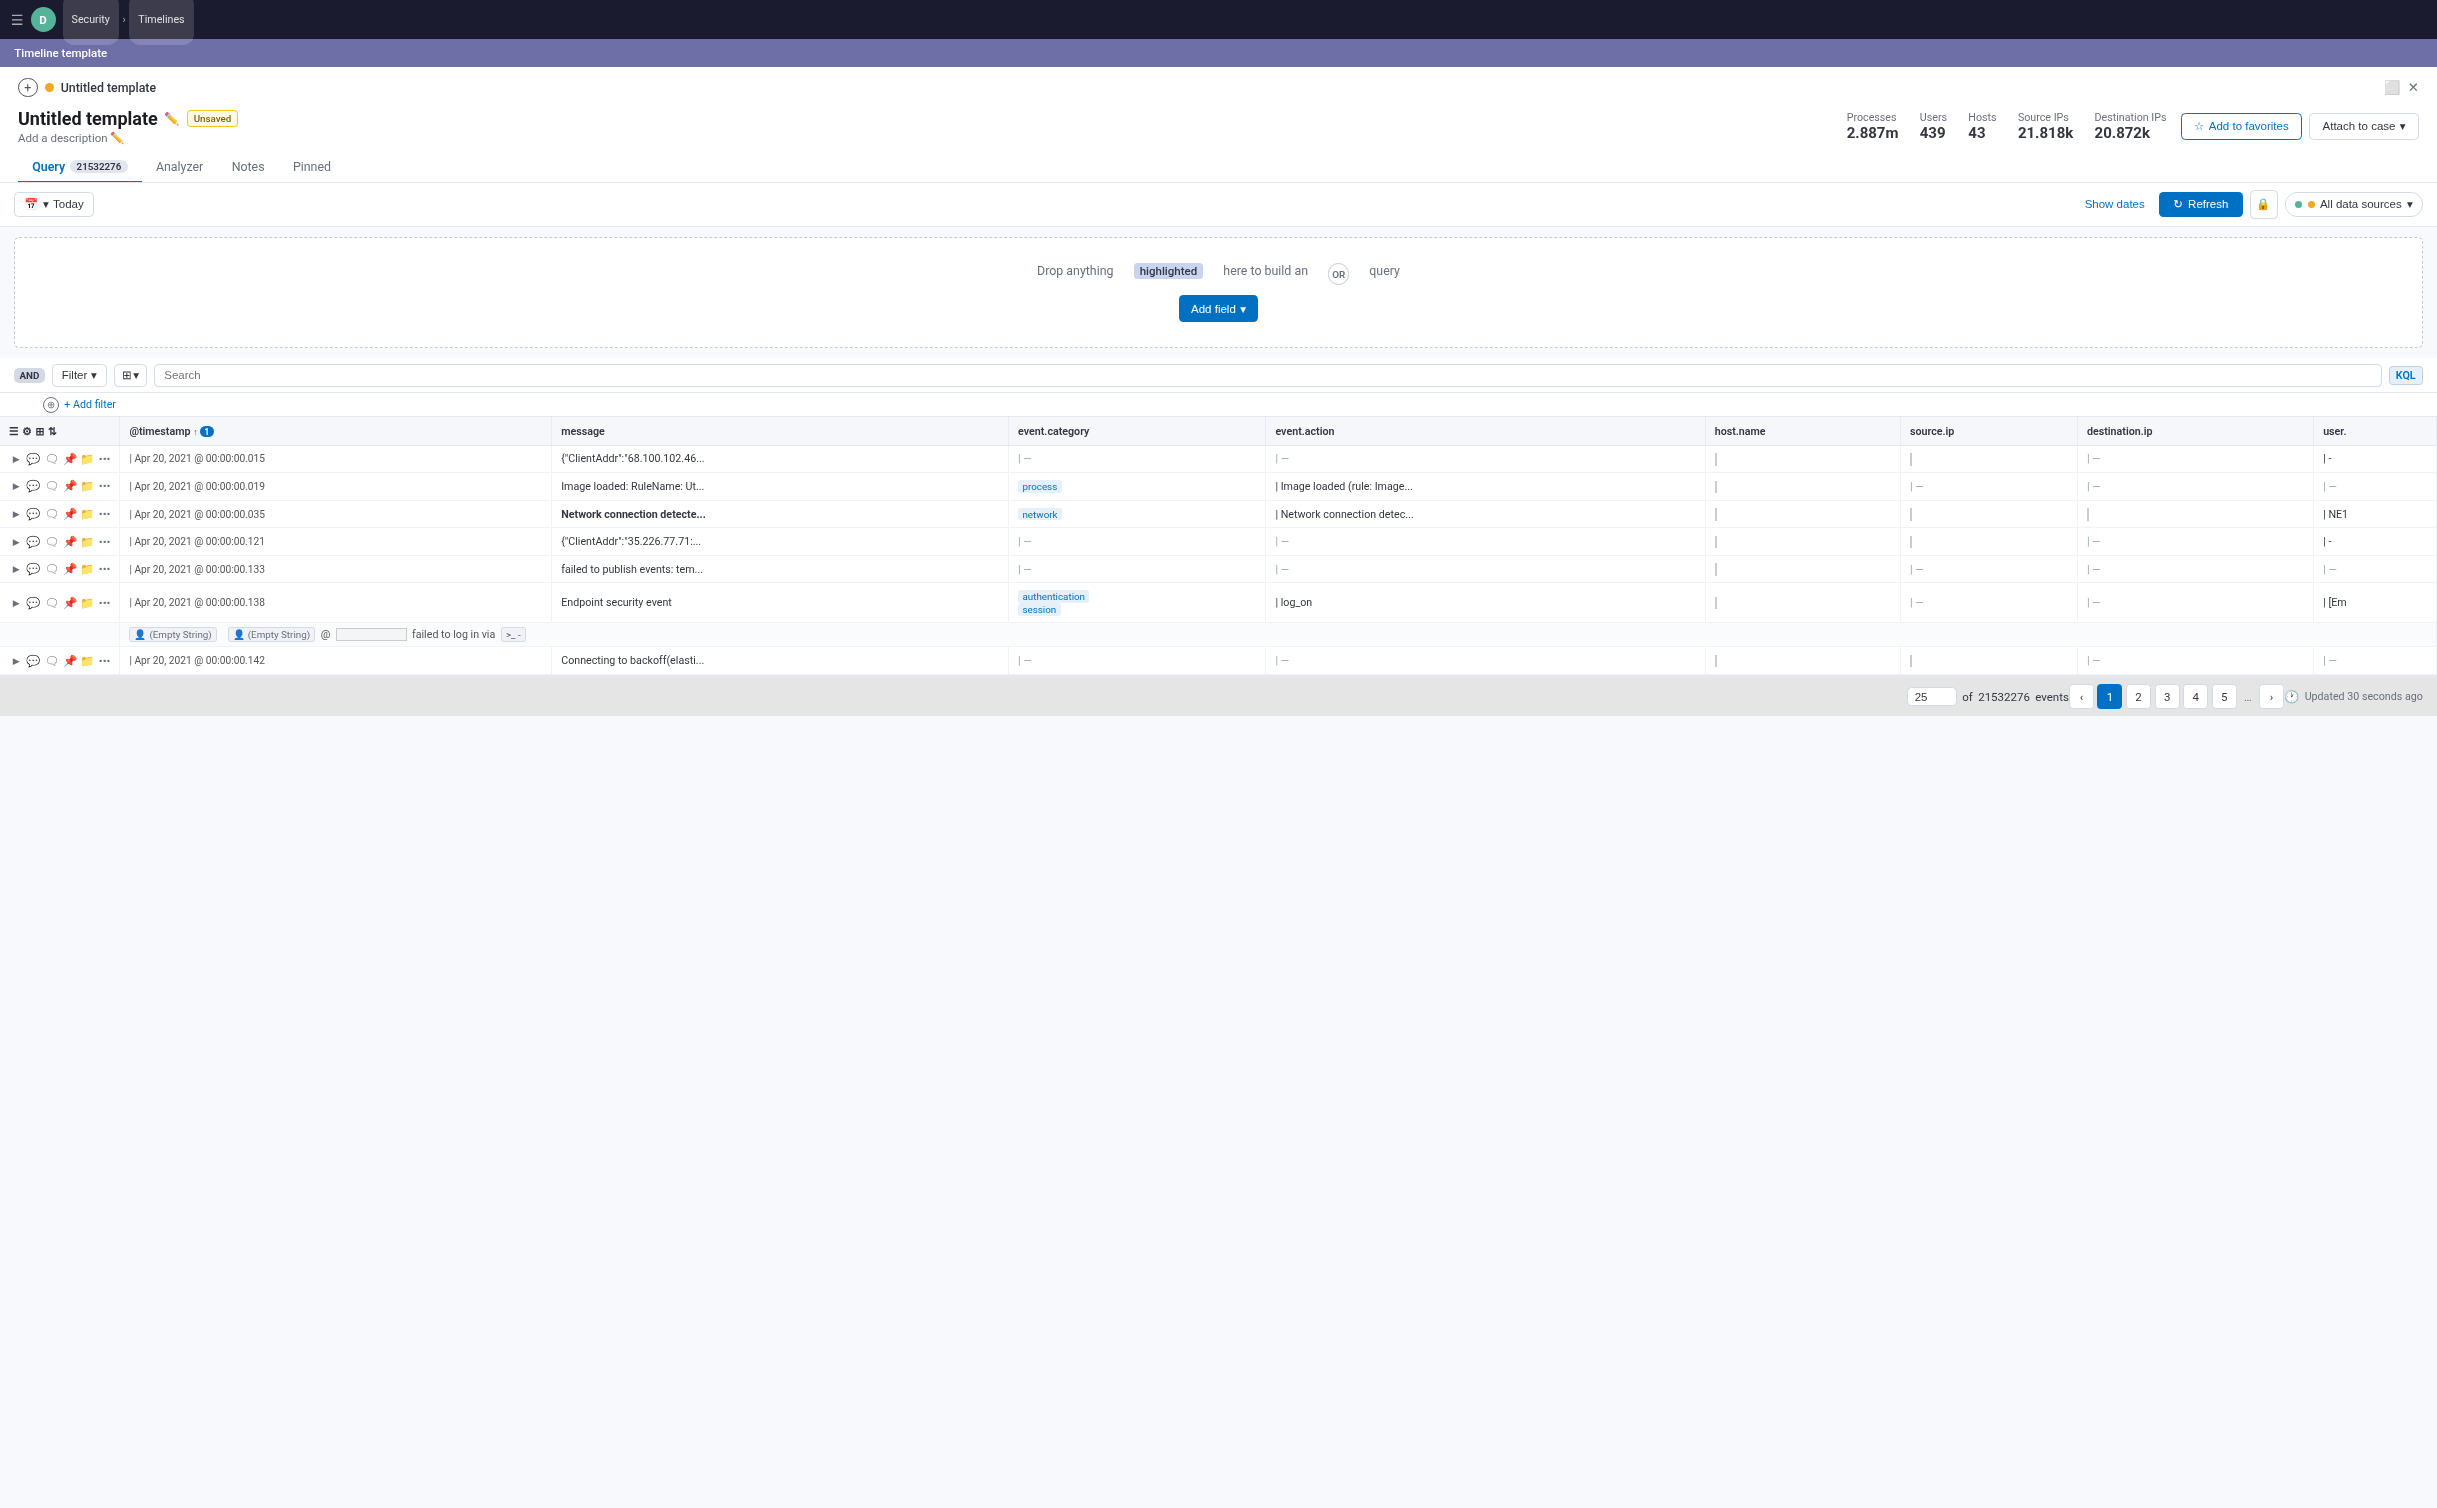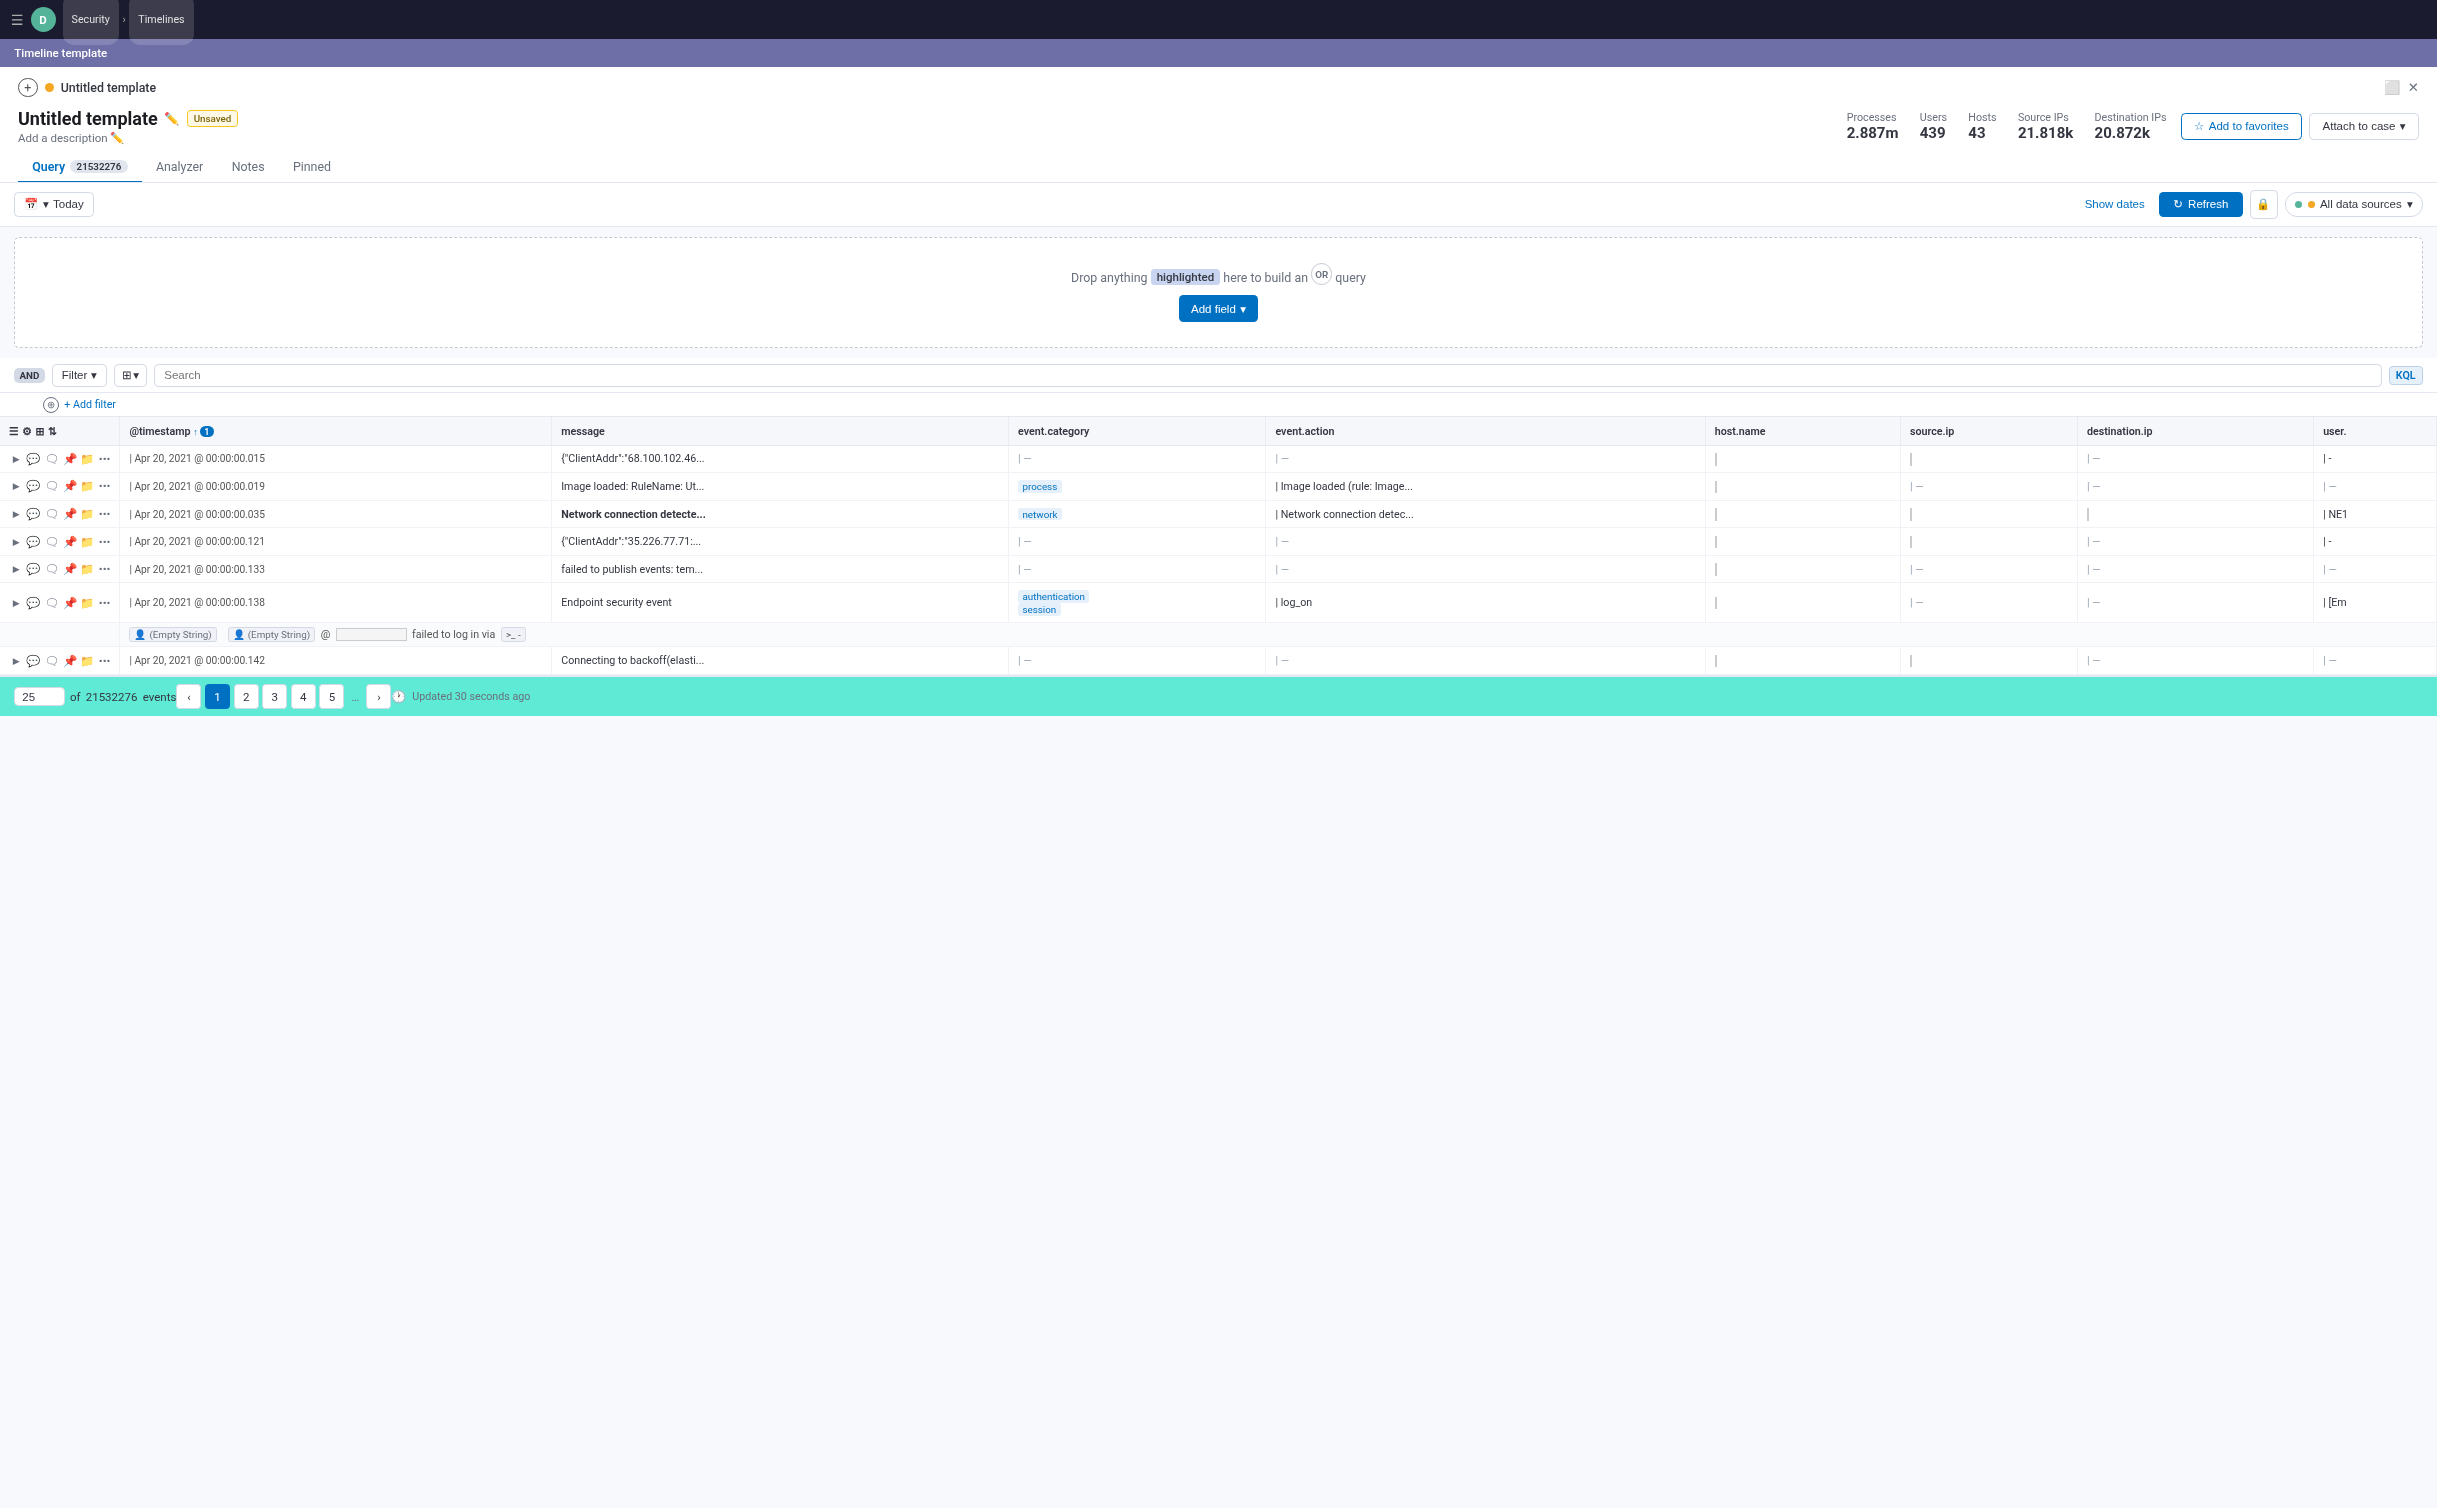--- a/index.html
+++ b/index.html
@@ -52,21 +52,21 @@
     .toolbar-spacer { flex: 1; }
     .show-dates-btn { color: #0071c2; background: none; border: none; cursor: pointer; font-size: 11.5px; padding: 4.4px 7.1px; }
     .refresh-btn { background: #0071c2; color: white; border: none; border-radius: 4.4px; padding: 5.3px 14.2px; font-size: 11.5px; cursor: pointer; display: flex; align-items: center; gap: 5.3px; font-weight: 500; }
     .lock-btn { background: white; border: 1.3px solid #d3dae6; border-radius: 4.4px; width: 28.4px; height: 28.4px; display: flex; align-items: center; justify-content: center; cursor: pointer; color: #69707d; }
     .data-sources-btn { display: flex; align-items: center; gap: 5.3px; background: white; border: 1.3px solid #d3dae6; border-radius: 12px; padding: 4.4px 9px; cursor: pointer; font-size: 11.5px; color: #343741; }
     .ds-dot { width: 7.1px; height: 7.1px; border-radius: 50%; background: #54b399; }
     .ds-dot2 { width: 7.1px; height: 7.1px; border-radius: 50%; background: #f5a623; }
 
     
     .drop-zone { margin: 10.7px 14.2px; border: 1.8px dashed #c5c9d1; border-radius: 5.3px; padding: 25px 0; display: flex; flex-direction: column; align-items: center; justify-content: center; gap: 10.7px; background: white; }
-    .drop-zone-text { color: #69707d; font-size: 12.4px; display: flex; align-items: flex-end; gap: 3px; }
+    .drop-zone-text { color: #69707d; font-size: 12.4px; display: flex; align-items: flex-start; gap: 20px; }
     .highlighted-chip { background: #c9d4f0; color: #343741; border-radius: 3.6px; padding: 0.9px 6.2px; font-size: 11.5px; font-weight: 500; }
     .or-badge { border: 1.3px solid #c5c9d1; border-radius: 50%; width: 21.3px; height: 21.3px; display: flex; align-items: center; justify-content: center; font-size: 9.8px; color: #69707d; font-weight: 600; }
     .add-field-btn { background: #0071c2; color: white; border: none; border-radius: 4.4px; padding: 6.2px 12.4px; font-size: 11.5px; cursor: pointer; display: flex; align-items: center; gap: 4.4px; }
 
     
     .filter-row { display: flex; align-items: center; padding: 5.3px 14.2px; gap: 7.1px; background: white; border-bottom: 0.9px solid #e4e8f0; }
     .and-badge { background: #d3dae6; border-radius: 5px; padding: 1.8px 5.3px; font-size: 9.8px; font-weight: 700; color: #343741; }
     .filter-btn { display: flex; align-items: center; gap: 3.6px; background: white; border: 1.3px solid #d3dae6; border-radius: 4.4px; padding: 3.6px 9px; cursor: pointer; font-size: 11.5px; color: #343741; }
     .filter-icon-btn { display: flex; align-items: center; gap: 1.8px; background: white; border: 1.3px solid #d3dae6; border-radius: 4.4px; padding: 3.6px 7.1px; cursor: pointer; }
     .search-input { flex: 1; border: 1.3px solid #d3dae6; border-radius: 4.4px; padding: 4.4px 9px; font-size: 11.5px; color: #343741; outline: none; }
@@ -85,21 +85,21 @@
     th:first-child { width: 115px; }
     td { padding: 6.2px 9px; border-bottom: 0.9px solid #f0f2f7; color: #343741; white-space: nowrap; border-right: 0.9px solid #f0f2f7; vertical-align: middle; }
     .row-icons { display: flex; align-items: center; gap: 3.6px; color: #69707d; }
     .row-icon { cursor: pointer; font-size: 11.5px; color: #69707d; }
     .expand-btn { width: 14.2px; height: 14.2px; display: flex; align-items: center; justify-content: center; cursor: pointer; color: #69707d; font-size: 9px; }
     .tag { display: inline-block; background: #e6f0fa; color: #0071c2; border-radius: 2.7px; padding: 0.9px 4.4px; font-size: 9.8px; margin-right: 1.8px; }
     .cell-gray { color: #98a2b3; }
     .sort-icon { color: #0071c2; font-size: 9px; }
 
     
-    .table-footer { display: flex; align-items: center; justify-content: flex-start; padding: 7.1px 14.2px; background: #5eead4; border-top: 0.9px solid #e4e8f0; }
+    .table-footer { display: flex; align-items: center; justify-content: flex-end; padding: 7.1px 14.2px; background: #e5e5e5; border-top: 0.9px solid #e4e8f0; }
     .footer-left { display: flex; align-items: center; gap: 5.3px; }
     .per-page-select { border: 1.3px solid #d3dae6; border-radius: 4.4px; padding: 2.7px 21.3px 2.7px 7.1px; font-size: 11.5px; color: #343741; cursor: pointer; background: white; appearance: none; -webkit-appearance: none; }
     .footer-center { display: flex; align-items: center; gap: 3.6px; }
     .page-btn { width: 25px; height: 25px; border: 1.3px solid #d3dae6; border-radius: 3.6px; display: flex; align-items: center; justify-content: center; cursor: pointer; font-size: 11.5px; color: #343741; background: white; }
     .page-btn.active { background: #0071c2; color: white; border-color: #0071c2; }
     .page-ellipsis { color: #69707d; padding: 0 3.6px; }
     .footer-right { display: flex; align-items: center; gap: 5.3px; color: #69707d; font-size: 10.7px; }
     .footer-right .clock-icon { font-size: 12.4px; }
 
     .sub-row { background: #fafbfc; }

